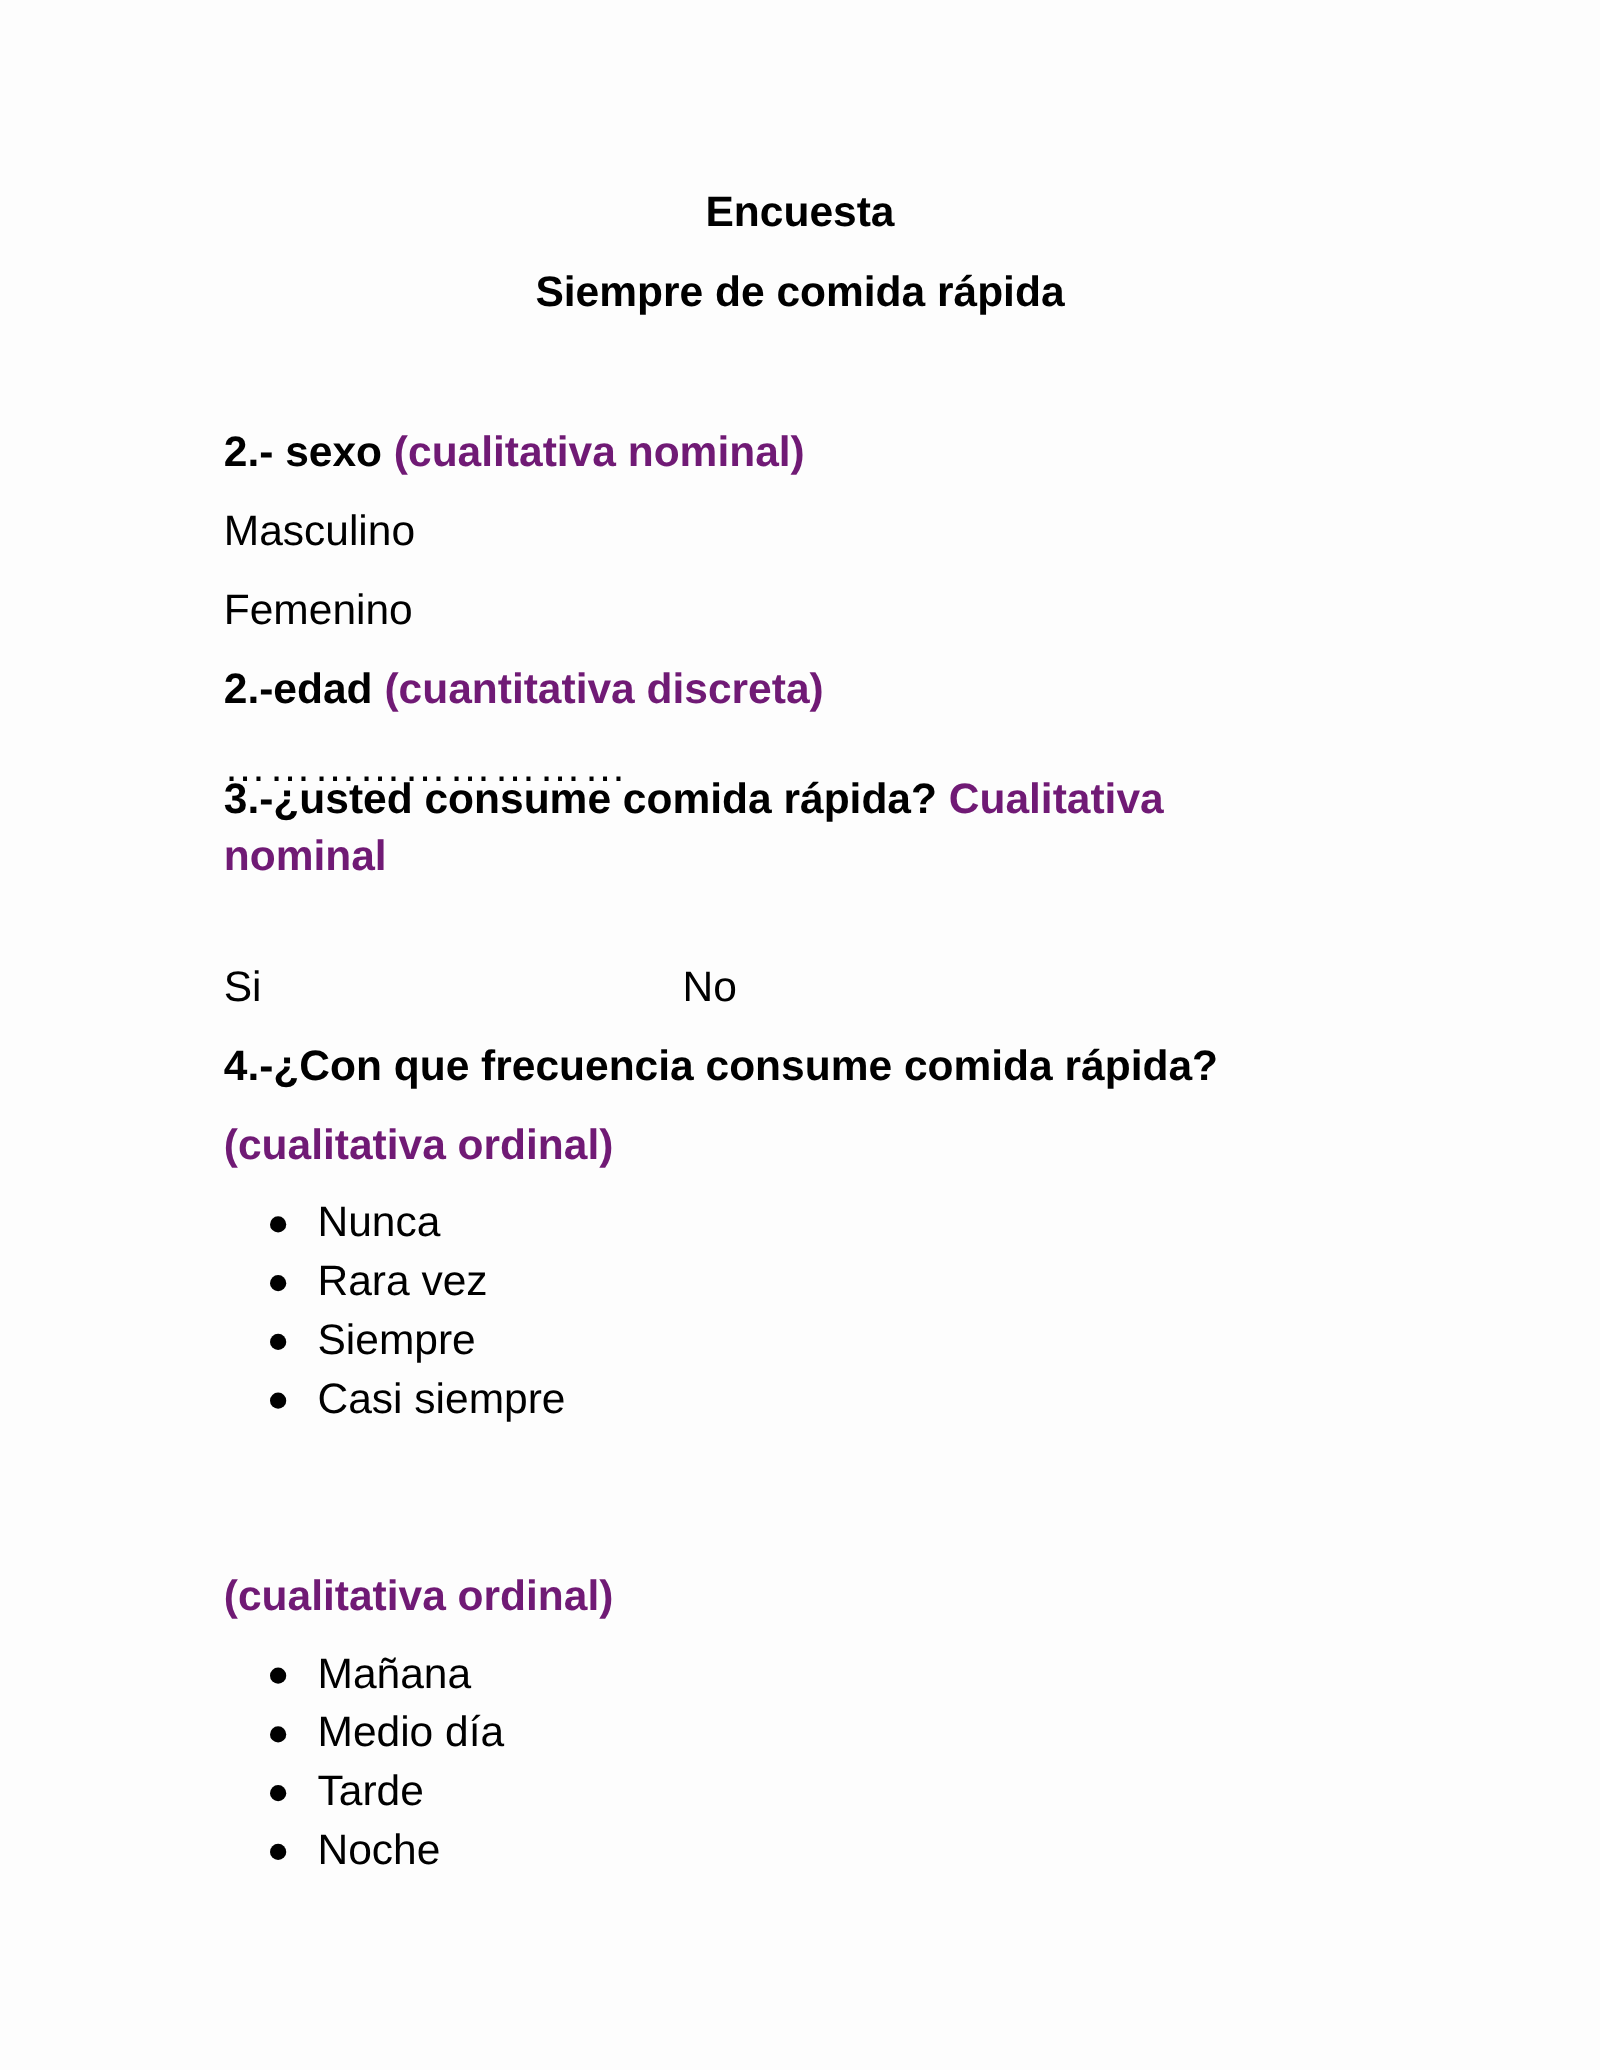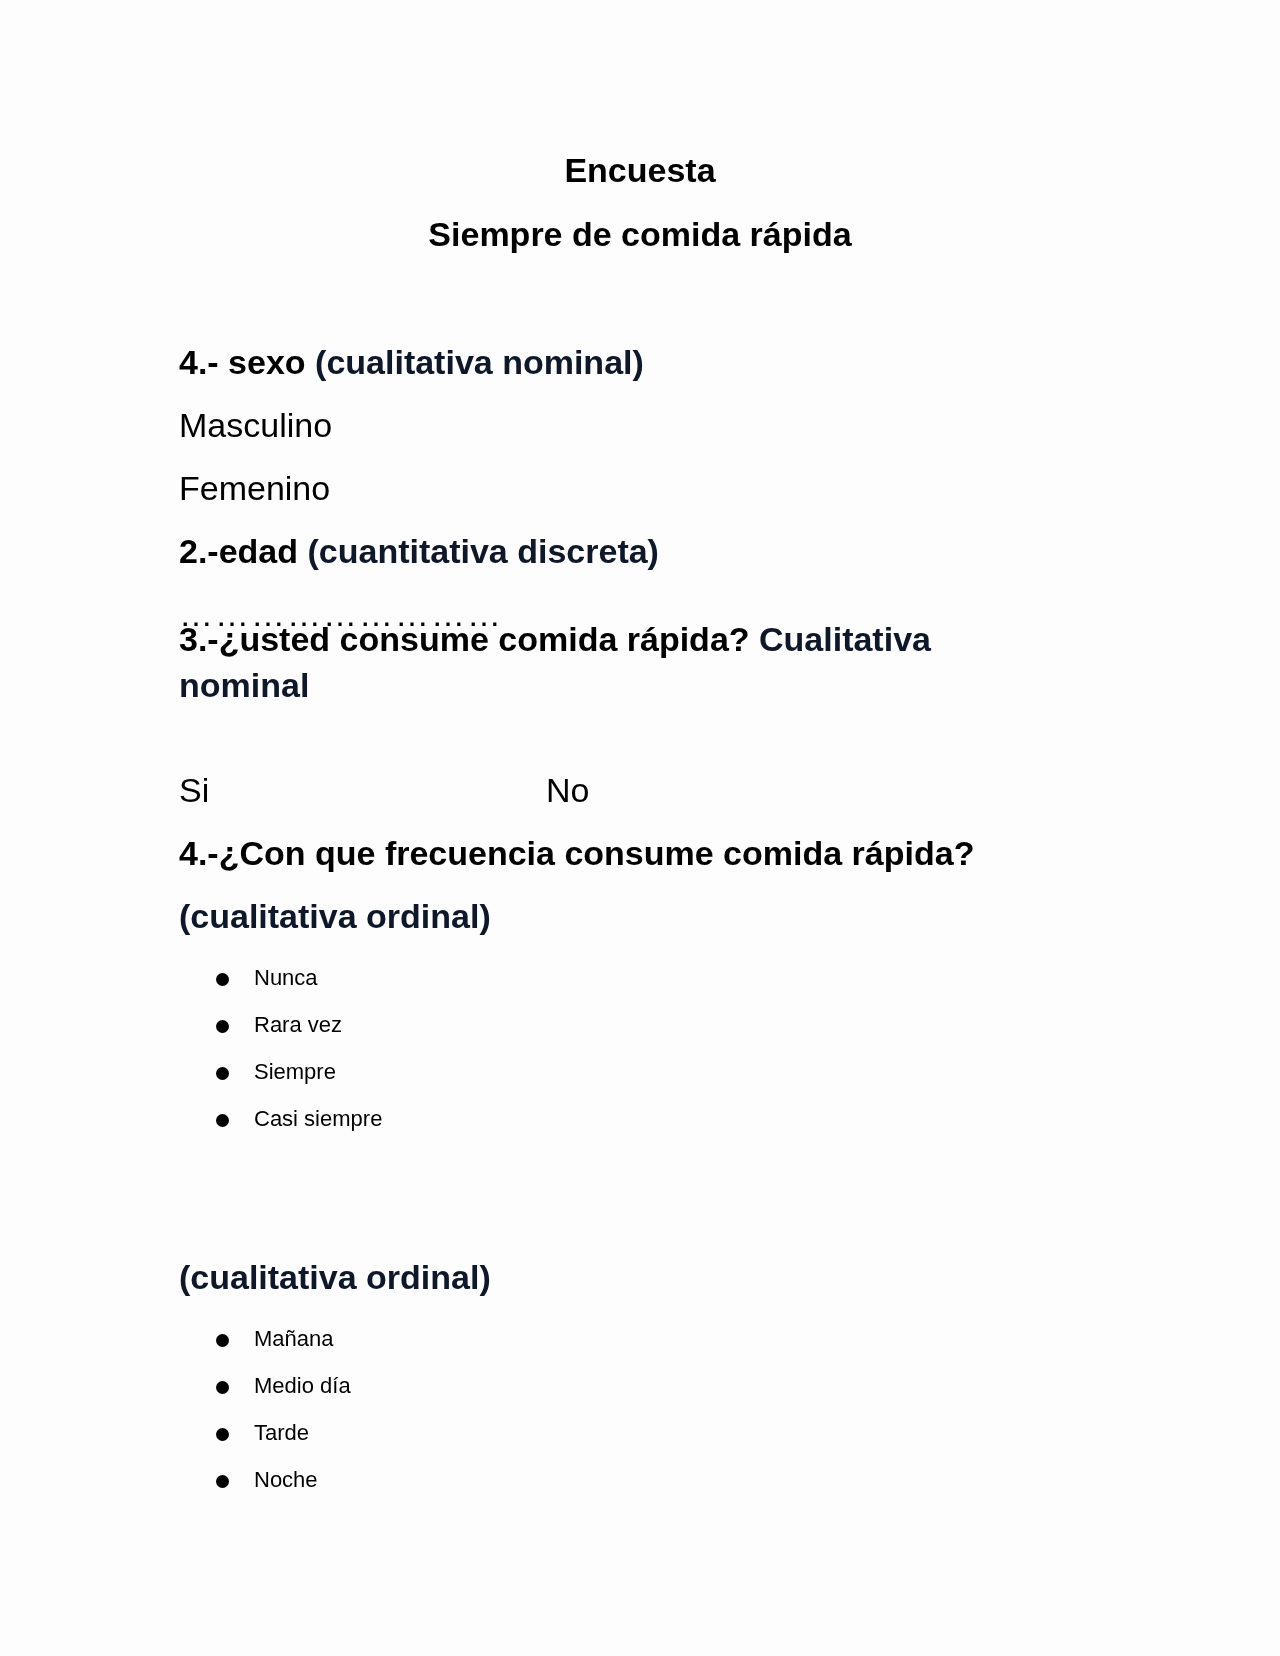--- a/index.html
+++ b/index.html
@@ -37,21 +37,21 @@
       position: absolute;
       left: 179px;
       font-size: 34px;
       line-height: 40px;
       white-space: nowrap;
     }
     .q {
       font-weight: bold;
     }
     .tag {
-      color: #0f172a;
+      color: #701a75;
       font-weight: bold;
     }
     .wrap {
       white-space: normal;
       width: 880px;
       line-height: 46px;
     }
     .dots {
       letter-spacing: 2px;
     }
@@ -59,21 +59,21 @@
       position: absolute;
       left: 546px;
       text-align: right;
     }
     ul.bullets {
       position: absolute;
       left: 179px;
       margin: 0;
       padding: 0;
       list-style: none;
-      font-size: 22px;
+      font-size: 34px;
     }
     ul.bullets li {
       position: relative;
       padding-left: 75px;
       height: 47px;
       line-height: 46px;
     }
     ul.bullets li .bullet {
       position: absolute;
       left: 37px;
@@ -86,21 +86,21 @@
   </style>
 </head>
 <body>
 
 <div class="page">
 
   <div class="title" style="top:150px;">Encuesta</div>
   <div class="title" style="top:214px;">Siempre de comida rápida</div>
 
   <div class="block q" style="top:342px;">
-    <span>4.- sexo</span>
+    <span>2.- sexo</span>
     <span class="tag">(cualitativa nominal)</span>
   </div>
   <div class="block" style="top:405px;">Masculino</div>
   <div class="block" style="top:468px;">Femenino</div>
 
   <div class="block q" style="top:531px;">
     <span>2.-edad</span>
     <span class="tag">(cuantitativa discreta)</span>
   </div>
   <div class="block dots" style="top:594px;">………………………</div>

